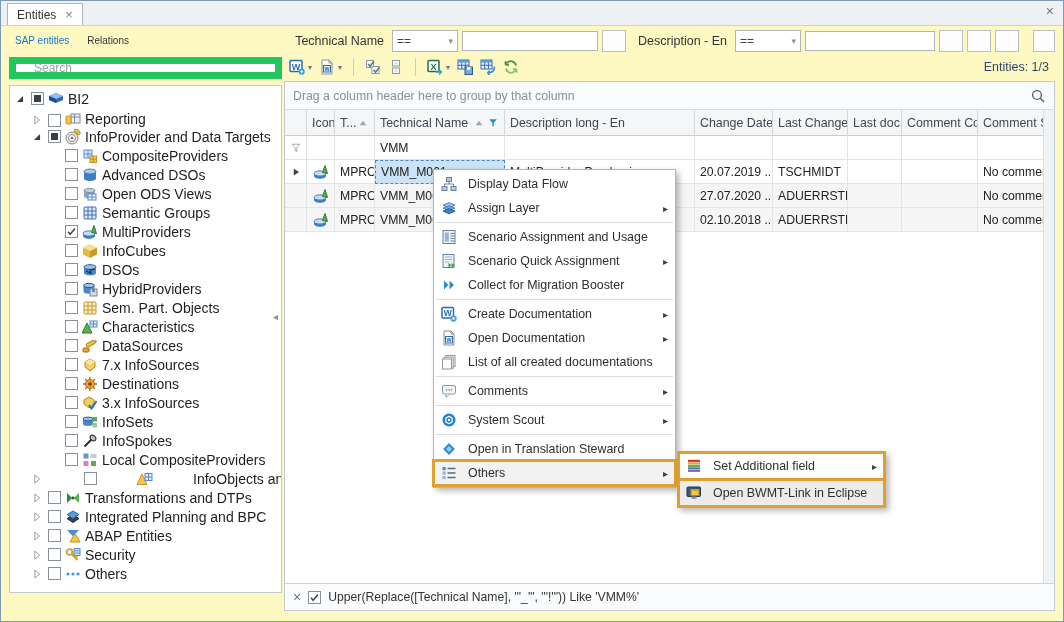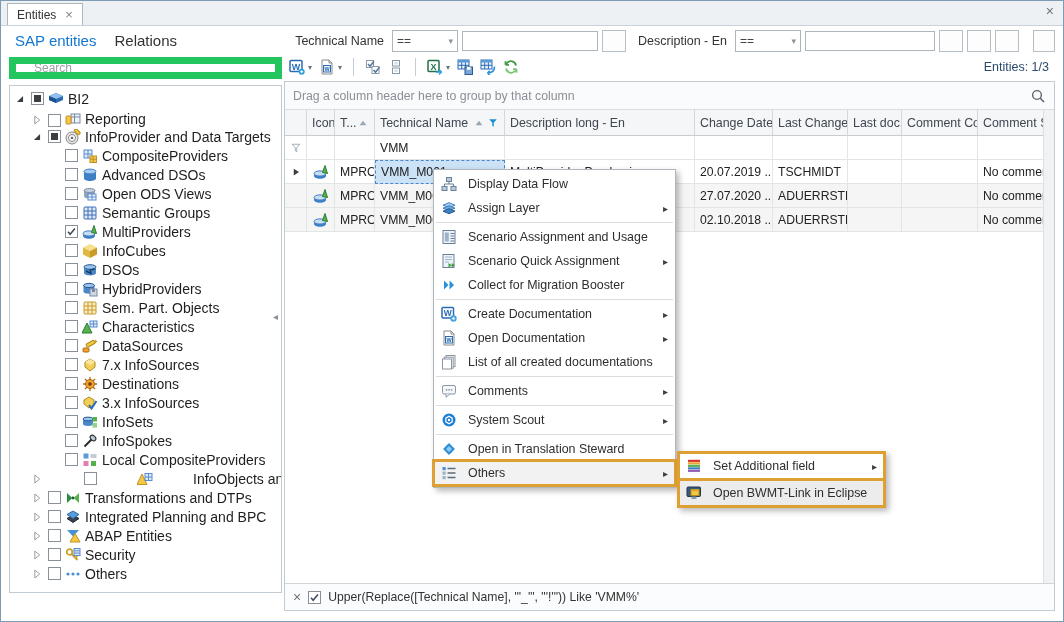--- a/index.html
+++ b/index.html
@@ -1,27 +1,27 @@
 <!DOCTYPE html>
 <html><head>
 <meta charset="utf-8">
 <style>
   html,body{margin:0;padding:0;background:#d8dde2;font-family:"Liberation Sans","DejaVu Sans",sans-serif;}
-  .window{position:relative;width:1064px;height:622px;background:#ffffff;border:1px solid #7d9bb5;box-sizing:border-box;overflow:hidden;font-size:12px;color:#333;}
+  .window{position:relative;width:1064px;height:622px;background:#fef9c3;border:1px solid #7d9bb5;box-sizing:border-box;overflow:hidden;font-size:12px;color:#333;}
   .ic{display:inline-flex;width:16px;height:16px;flex:0 0 16px;}
   .ic svg{width:100%;height:100%;}
   .ic.sm{width:12px;height:12px;flex:0 0 12px;}
   
   .tabstrip{position:absolute;left:0;top:0;right:0;height:24px;background:#eef1f4;border-bottom:1px solid #c9d2da;}
   .tab{position:absolute;left:6px;top:2px;bottom:0;display:flex;align-items:center;gap:9px;padding:0 9px;background:#fff;border:1px solid #aab6c0;border-bottom:none;color:#333;}
   .tab-close{color:#7a848d;font-size:13px;line-height:1;cursor:default;}
   .win-close{position:absolute;right:9px;top:3px;color:#6d7680;font-size:14px;line-height:1;}
   
   .subheader{position:absolute;left:0;top:25px;right:0;height:29px;display:flex;align-items:center;padding:0 8px;box-sizing:border-box;}
-  .subtab{padding:4px 12px 4px 6px;font-size:15px;color:#333;}
+  .subtab{padding:4px 12px 4px 6px;font-size:10px;color:#333;}
   .subtab.active{color:var(--accent);}
   .filterbar{display:flex;align-items:center;margin-left:auto;gap:4px;}
   .flabel{color:#333;margin:0 4px 0 8px;font-size:12.5px;}
   .opbox{display:flex;align-items:center;justify-content:space-between;width:56px;height:20px;background:#fff;border:1px solid #adb5bd;padding:0 4px;color:#444;}
   .opbox .caret{color:#8a929a;font-size:9px;}
   .finput{width:120px;height:18px;border:1px solid #adb5bd;background:#fff;padding:0 4px;font:inherit;}
   .fbtn{display:flex;align-items:center;justify-content:center;width:24px;height:22px;background:#fdfdfd;border:1px solid #b7bfc6;padding:0;}
   .chevrons{display:flex;align-items:center;justify-content:center;width:22px;height:22px;margin-left:10px;background:#fdfdfd;border:1px solid #b7bfc6;padding:0;}
   
   .left-panel{position:absolute;left:8px;top:56px;width:273px;height:536px;}

